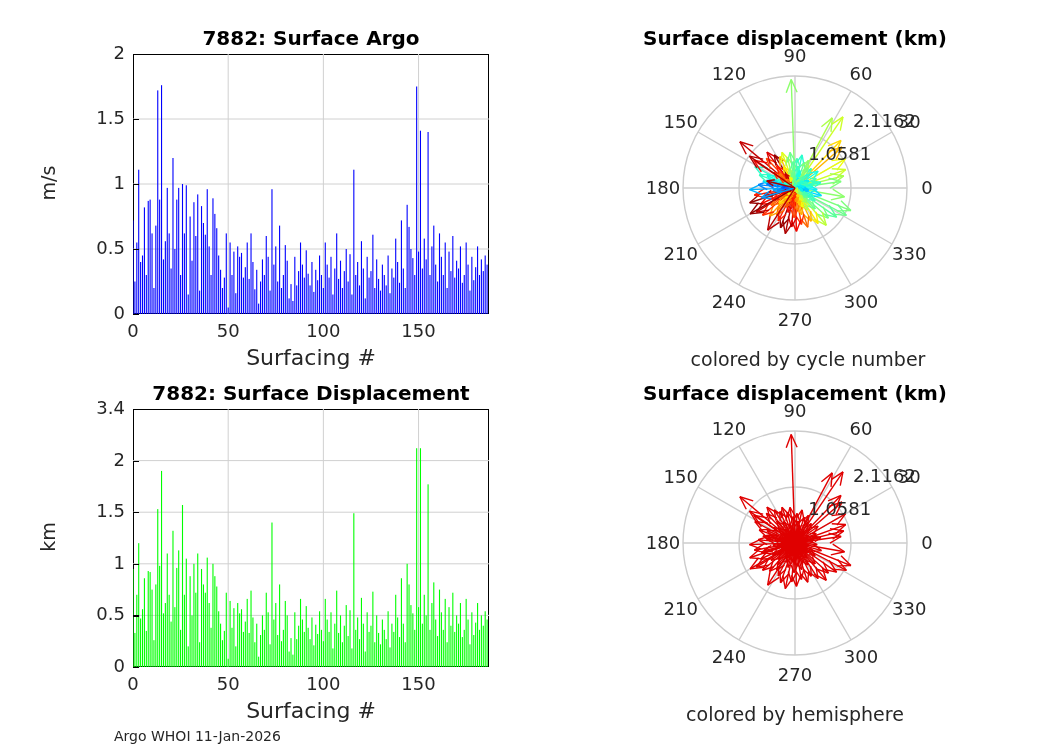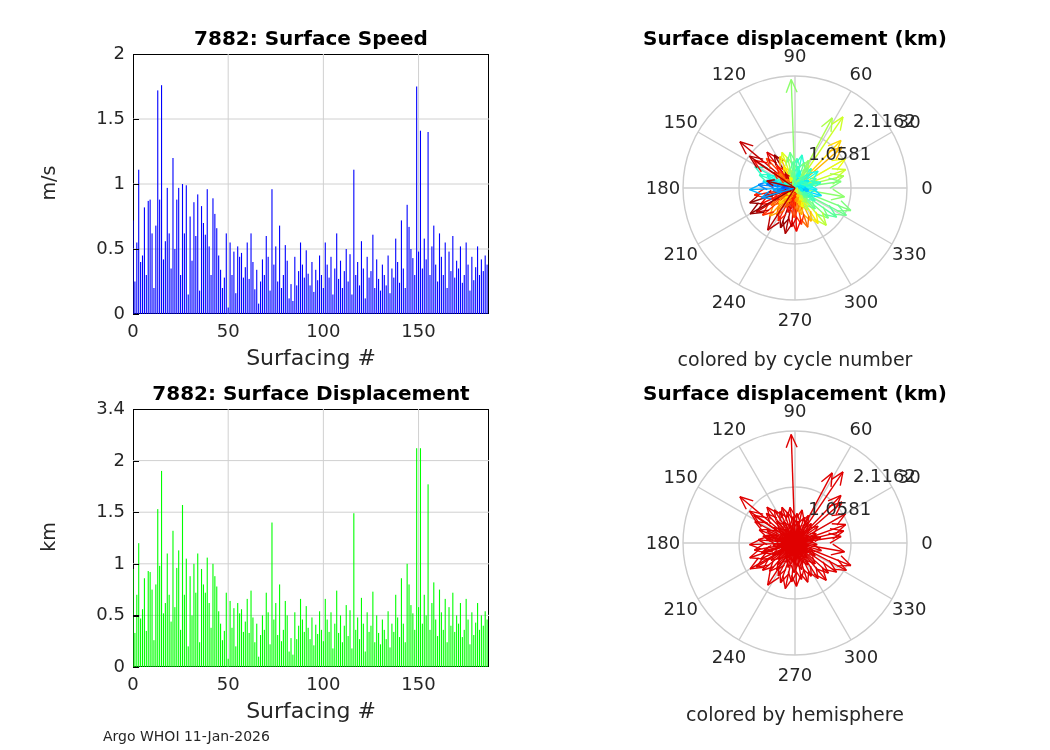--- a/index.html
+++ b/index.html
@@ -36,21 +36,21 @@
   .barsvg,.polsvg{position:absolute;display:block;}
   .polar-label{
     font-size:18px;fill:#262626;
     font-family:"DejaVu Sans","Liberation Sans",sans-serif;
   }
 </style>
 </head>
 <body>
 
 <div class="panel">
-  <div class="ptitle" style="left:133px;top:26px;width:356px;">7882: Surface Speed</div>
+  <div class="ptitle" style="left:133px;top:26px;width:356px;">7882: Surface Argo</div>
 
   <div class="plotbox" id="speed-box" style="left:133px;top:54px;width:356px;height:260px;"></div>
 
   <svg class="barsvg" id="speed-svg" width="356" height="260" style="left:133px;top:54px;">
       <line x1="0" y1="195" x2="356" y2="195" stroke="#d0d0d0" stroke-width="1"></line>
       <line x1="0" y1="130" x2="356" y2="130" stroke="#d0d0d0" stroke-width="1"></line>
       <line x1="0" y1="65" x2="356" y2="65" stroke="#d0d0d0" stroke-width="1"></line>
       <line x1="95.18716577540107" y1="0" x2="95.18716577540107" y2="260" stroke="#d0d0d0" stroke-width="1"></line>
       <line x1="190.37433155080214" y1="0" x2="190.37433155080214" y2="260" stroke="#d0d0d0" stroke-width="1"></line>
       <line x1="285.5614973262032" y1="0" x2="285.5614973262032" y2="260" stroke="#d0d0d0" stroke-width="1"></line>
@@ -1432,21 +1432,21 @@
       <text x="48.0" y="146.0" text-anchor="middle" class="polar-label">180</text>
       <text x="65.7" y="212.0" text-anchor="middle" class="polar-label">210</text>
       <text x="114.0" y="260.3" text-anchor="middle" class="polar-label">240</text>
       <text x="180.0" y="278.0" text-anchor="middle" class="polar-label">270</text>
       <text x="246.0" y="260.3" text-anchor="middle" class="polar-label">300</text>
       <text x="294.3" y="212.0" text-anchor="middle" class="polar-label">330</text>
       <text x="224.7" y="112.3" text-anchor="middle" class="polar-label">1.0581</text>
       <text x="269.4" y="78.6" text-anchor="middle" class="polar-label">2.1162</text>
     </svg>
 
-  <div class="caption" style="left:595px;top:348px;width:400px;">colored by cycle number</div>
+  <div class="caption" style="left:608px;top:348px;width:400px;">colored by cycle number</div>
 </div>
 
 <div class="panel">
   <div class="ptitle" style="left:595px;top:381px;width:400px;">Surface displacement (km)</div>
 
   <svg class="polsvg" id="polar-bot" width="360" height="280" style="left:615px;top:403px;">
       <circle cx="180" cy="140" r="56" fill="none" stroke="#cccccc" stroke-width="1.4"></circle>
       <circle cx="180" cy="140" r="112" fill="none" stroke="#cccccc" stroke-width="1.4"></circle>
       <line x1="180" y1="140" x2="292" y2="140" stroke="#cccccc" stroke-width="1.4"></line>
       <line x1="180" y1="140" x2="276.99484522385717" y2="84" stroke="#cccccc" stroke-width="1.4"></line>
@@ -2382,13 +2382,13 @@
       <text x="180.0" y="278.0" text-anchor="middle" class="polar-label">270</text>
       <text x="246.0" y="260.3" text-anchor="middle" class="polar-label">300</text>
       <text x="294.3" y="212.0" text-anchor="middle" class="polar-label">330</text>
       <text x="224.7" y="112.3" text-anchor="middle" class="polar-label">1.0581</text>
       <text x="269.4" y="78.6" text-anchor="middle" class="polar-label">2.1162</text>
     </svg>
 
   <div class="caption" style="left:595px;top:703px;width:400px;">colored by hemisphere</div>
 </div>
 
-<div class="footer" style="left:103px;top:728px;">Argo WHOI 11-Jan-2026</div>
+<div class="footer" style="left:114px;top:728px;">Argo WHOI 11-Jan-2026</div>
 
 </body></html>

